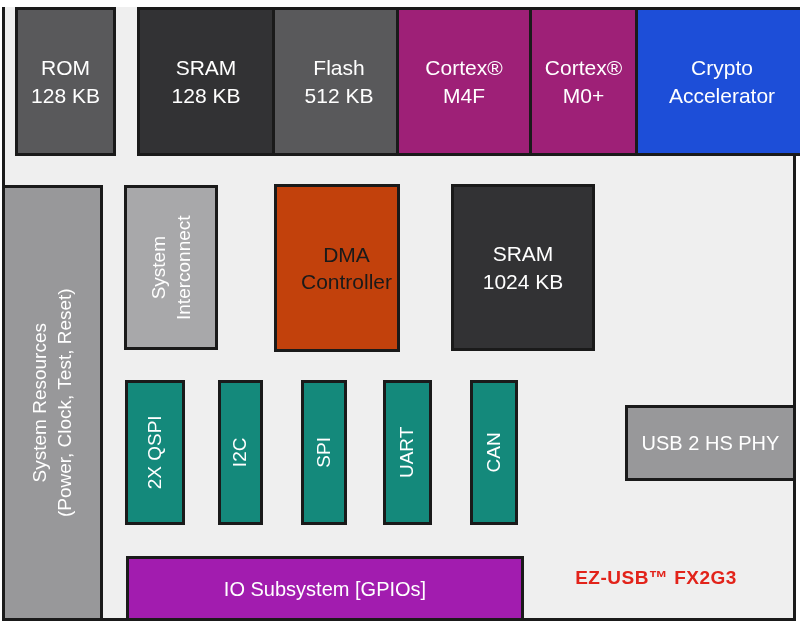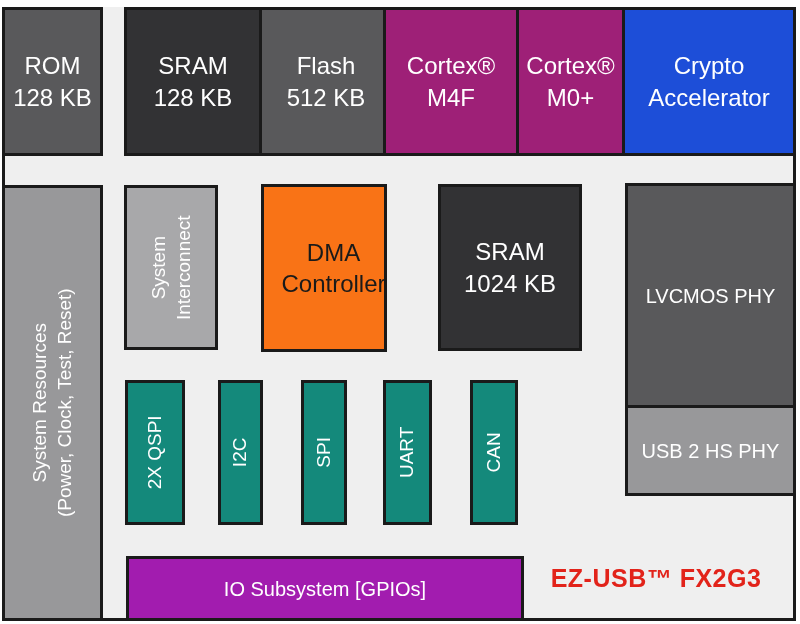--- a/index.html
+++ b/index.html
@@ -11,48 +11,48 @@
   .chip-body{
     position:absolute;left:2px;top:7px;width:794px;height:614px;
     box-sizing:border-box;border:3px solid #1A1A1A;border-top:none;
   }
   .blk{
     position:absolute;box-sizing:border-box;border:3px solid #1A1A1A;
     display:flex;align-items:center;justify-content:center;
     text-align:center;color:#FFFFFF;line-height:1.3;
   }
   .blk .lines{white-space:pre-line;}
-  .f21{font-size:24px;}
+  .f21{font-size:21px;margin-left:13px;}
   .f20{font-size:20px;}
   .f19{font-size:19px;}
   .vtext{transform:rotate(-90deg);white-space:nowrap;text-align:center;line-height:1.3;}
   .dark-text{color:#1A1A1A;}
   
   .rom      {left:2px;  top:7px;  width:101px;height:149px;}
   .sram128  {left:124px;top:7px;  width:138px;height:149px;}
   .flash    {left:259px;top:7px;  width:134px;height:149px;}
   .m4f      {left:383px;top:7px;  width:136px;height:149px;}
   .m0p      {left:516px;top:7px;  width:109px;height:149px;}
   .crypto   {left:622px;top:7px;  width:174px;height:149px;}
   .sysres   {left:2px;  top:185px;width:101px;height:436px;}
   .sysint   {left:124px;top:185px;width:94px; height:165px;}
   .dma      {left:261px;top:184px;width:126px;height:168px;}
   .sram1024 {left:438px;top:184px;width:144px;height:167px;}
   .lvcmos   {left:625px;top:183px;width:171px;height:225px;}
-  .usbphy   {left:625px;top:405px;width:171px;height:91px;}
+  .usbphy   {left:625px;top:405px;width:171px;height:76px;}
   .qspi     {left:125px;top:380px;width:60px; height:145px;}
   .i2c      {left:218px;top:380px;width:45px; height:145px;}
   .spi      {left:301px;top:380px;width:46px; height:145px;}
   .uart     {left:383px;top:380px;width:49px; height:145px;}
   .can      {left:470px;top:380px;width:48px; height:145px;}
   .iosub    {left:126px;top:556px;width:398px;height:65px;}
   .product-label{
     position:absolute;left:540px;top:558px;width:232px;height:40px;
     display:flex;align-items:center;justify-content:center;
-    font-size:25px;font-weight:bold;letter-spacing:0.5px;
+    font-size:19px;font-weight:bold;letter-spacing:0.5px;
   }
 </style>
 </head>
 <body>
 
 <div class="stage">
 
   <div class="chip-body" style="background: rgb(239, 239, 239);"></div>
 
   <div class="blk rom f21" style="background: rgb(89, 89, 91);">
@@ -86,32 +86,29 @@
       <div>(Power, Clock, Test, Reset)</div>
     </div>
   </div>
 
   <div class="blk sysint f19" style="background: rgb(168, 168, 170);">
     <div class="vtext">
       <div>System</div>
       <div>Interconnect</div>
     </div>
   </div>
-  <div class="blk dma f21 dark-text" style="background: #f97316; padding-left: 19px;">
+  <div class="blk dma f21 dark-text" style="background: #c2410c; padding-left: 19px;">
     <div class="lines">DMA
 Controller</div>
   </div>
   <div class="blk sram1024 f21" style="background: rgb(50, 50, 52);">
     <div class="lines">SRAM
 1024 KB</div>
   </div>
 
-  <div class="blk lvcmos f20" style="background: rgb(89, 89, 91);">
-    <div>LVCMOS PHY</div>
-  </div>
   <div class="blk usbphy f20" style="background: rgb(152, 152, 154);">
     <div>USB 2 HS PHY</div>
   </div>
 
   <div class="blk qspi f19" style="background: rgb(20, 137, 123);">
     <div class="vtext">2X QSPI</div>
   </div>
   <div class="blk i2c f19" style="background: rgb(20, 137, 123);">
     <div class="vtext">I2C</div>
   </div>

